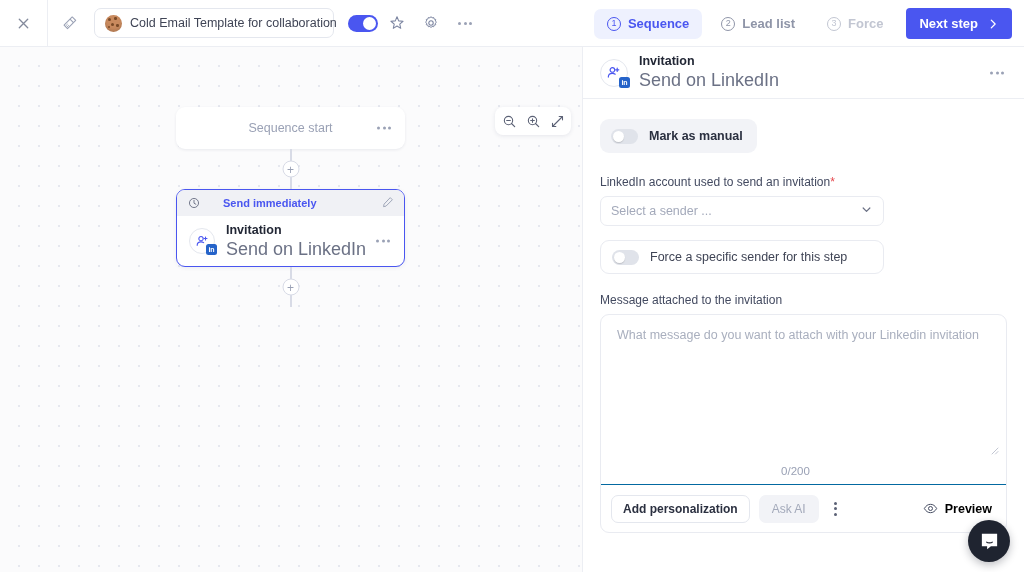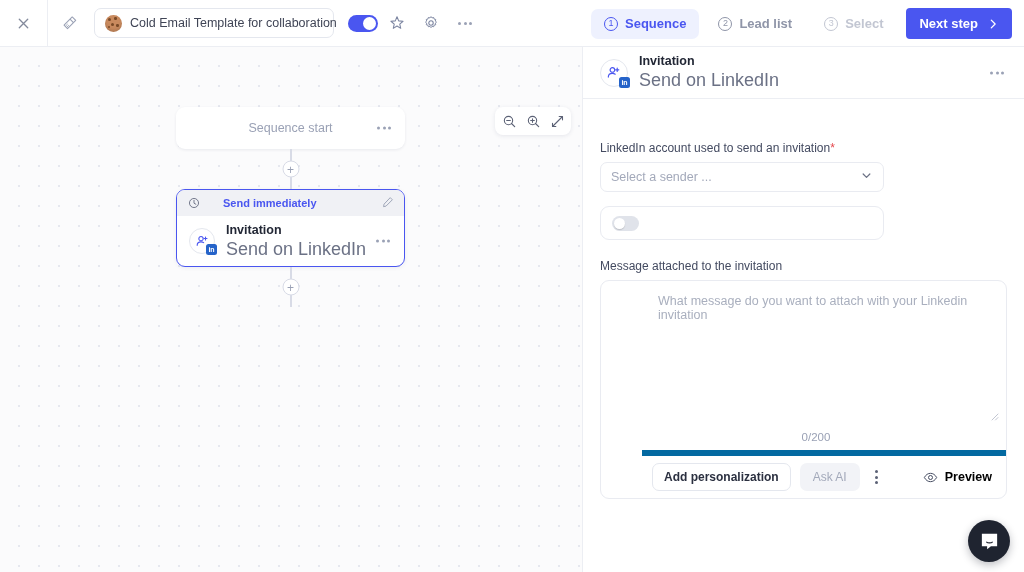--- a/index.html
+++ b/index.html
@@ -209,28 +209,27 @@
     font-size: 12.5px; color: #a3a9ba; cursor: pointer;
     position: relative; background: #fff;
   }
   .select-box .chev { position: absolute; right: 10px; top: 50%; transform: translateY(-50%); }
 
   .editor {
     margin-top: 7px;
     border: 1px solid #e9ebf1; border-radius: 9px;
     background: #fff; display: flex; flex-direction: column;
     height: 219px;
-    padding-left: 41px;
   }
   .ta-area { flex: 1; position: relative; padding: 13px 16px; }
   .ta-ph { font-size: 12.5px; color: #a9afbe; }
   .grip { position: absolute; right: 7px; bottom: 6px; }
   .counter { text-align: center; font-size: 11.5px; color: #9aa1b5; padding: 0 16px 7px 0; }
   .editor-foot {
-    border-top: 6px solid #0369a1; height: 48px;
+    border-top: 1px solid #0369a1; height: 48px;
     display: flex; align-items: center; gap: 9px; padding: 0 10px;
   }
   .btn-ghost {
     height: 28px; padding: 0 11px; border-radius: 7px;
     border: 1px solid #e4e7ee; background: #fff;
     font-size: 12px; font-weight: bold; color: #2b3040; cursor: pointer;
     font-family: "Liberation Sans", sans-serif; white-space: nowrap;
   }
   .btn-dim {
     height: 28px; padding: 0 13px; border-radius: 7px;
@@ -311,21 +310,21 @@
       <div class="step active">
         <span class="step-num">1</span>
         <span>Sequence</span>
       </div>
       <div class="step">
         <span class="step-num">2</span>
         <span>Lead list</span>
       </div>
       <div class="step" style="color:#c2c6d2">
         <span class="step-num">3</span>
-        <span>Select</span>
+        <span>Force</span>
       </div>
       <button class="next-btn">
         <span>Next step</span>
         <svg width="12" height="12" viewBox="0 0 14 14">
           <path d="M5 2.5 L9.5 7 L5 11.5" fill="none" stroke="#fff" stroke-width="1.5" stroke-linecap="round" stroke-linejoin="round"></path>
         </svg>
       </button>
     </div>
   </div>
 
@@ -435,39 +434,44 @@
           <span class="dots-h">
               <span></span>
               <span></span>
               <span></span>
             </span>
         </span>
       </div>
 
       <div class="panel-body">
 
+        <div class="pill-toggle">
+          <span class="switch-off"></span>
+          <span class="lbl">Mark as manual</span>
+        </div>
 
         <div style="height:22px"></div>
 
         <div class="field-label">
           <span>LinkedIn account used to send an invitation</span><span class="req">*</span>
         </div>
         <div class="select-box">
           <span>Select a sender ...</span>
           <span class="chev">
             <svg width="13" height="13" viewBox="0 0 14 14">
               <path d="M3.4 5.4 L7 9 L10.6 5.4" fill="none" stroke="#6b7185" stroke-width="1.3" stroke-linecap="round" stroke-linejoin="round"></path>
             </svg>
           </span>
         </div>
 
         <div style="height:14px"></div>
 
         <div class="pill-toggle bordered">
           <span class="switch-off"></span>
+          <span class="lbl">Force a specific sender for this step</span>
         </div>
 
         <div style="height:19px"></div>
 
         <div class="field-label">Message attached to the invitation</div>
 
         <div class="editor">
           <div class="ta-area">
             <div class="ta-ph">What message do you want to attach with your Linkedin invitation</div>
             <span class="grip">

